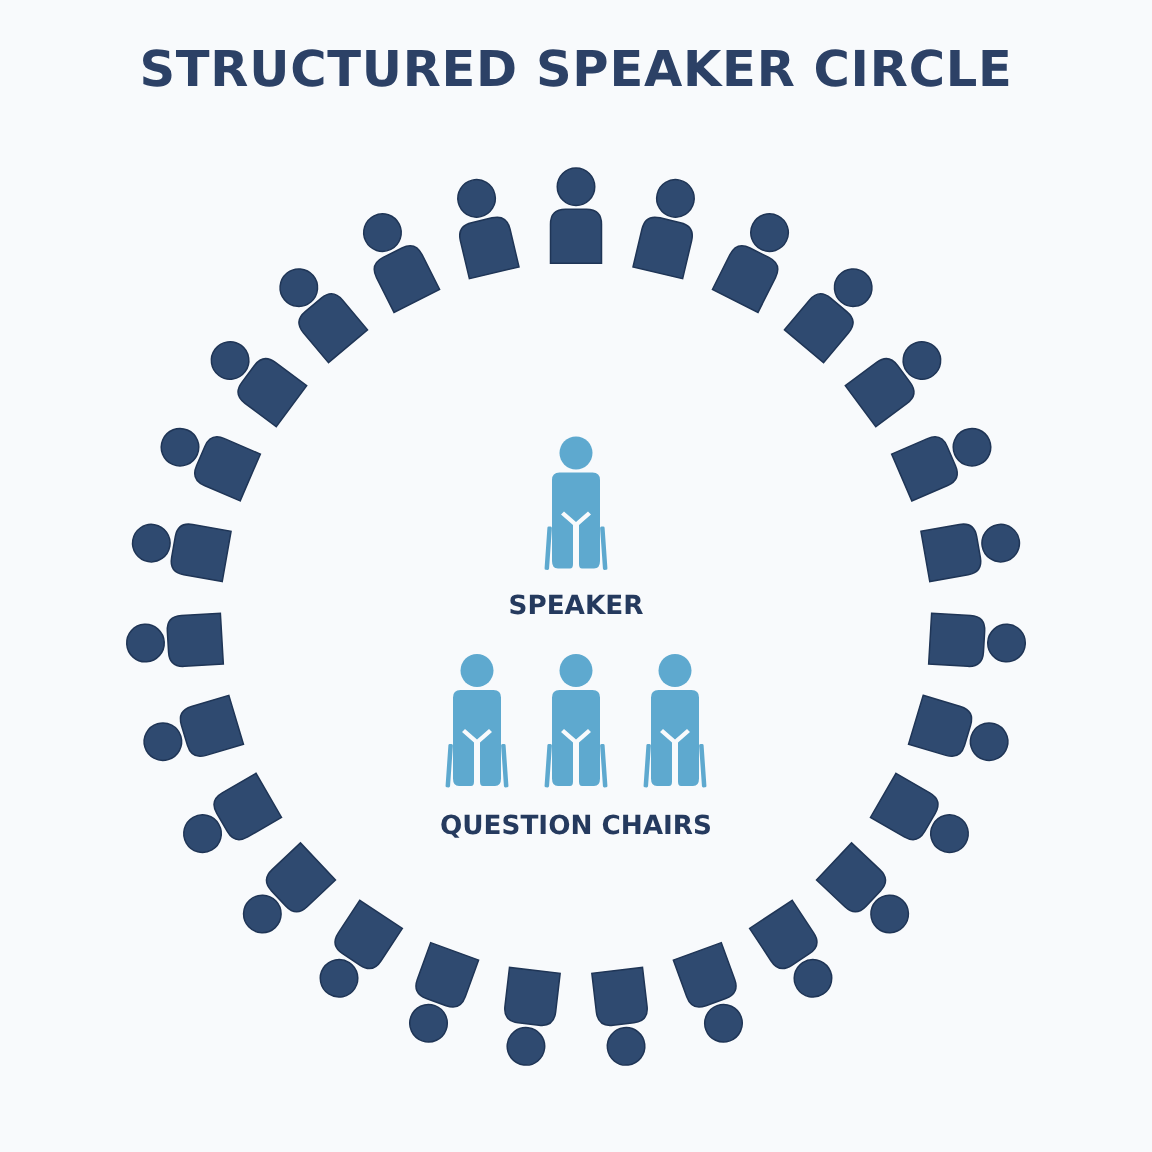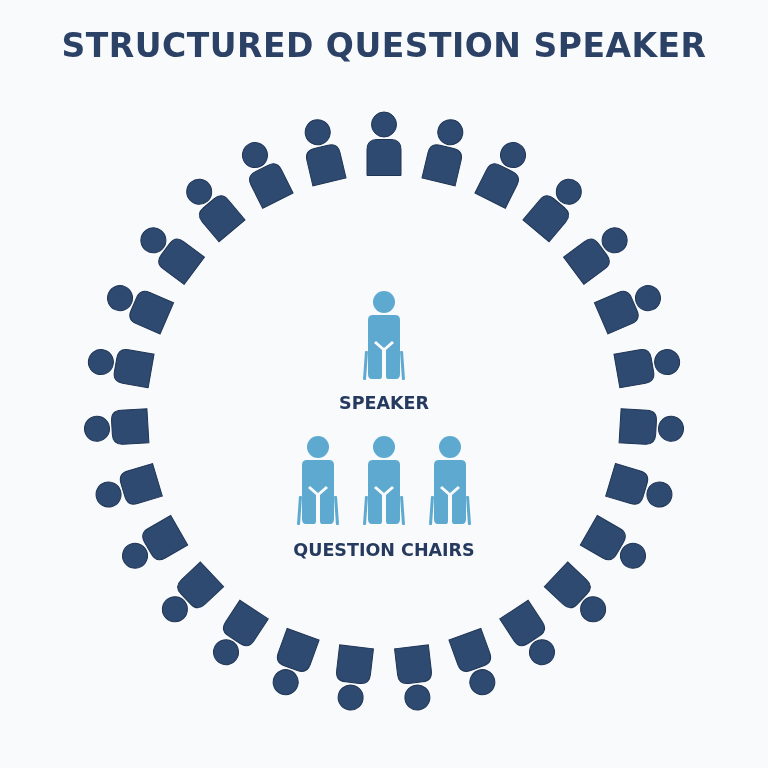--- a/index.html
+++ b/index.html
@@ -37,21 +37,21 @@
     .label {
       font-family: "DejaVu Sans", sans-serif;
       font-weight: bold;
       fill: #253a5e;
     }
   </style>
 </head>
 <body>
 
 <div class="canvas">
-  <h1 class="title">STRUCTURED QUESTION SPEAKER</h1>
+  <h1 class="title">STRUCTURED SPEAKER CIRCLE</h1>
 
   <svg class="diagram" width="768" height="768" viewBox="0 0 768 768">
     <defs>
 
       <g id="audience-figure">
         <circle cx="0" cy="-33" r="12.5"></circle>
         <path d="M -17 -19 L 7 -19 Q 17 -19 17 -9 L 17 17 L -17 17 Z" transform="rotate(0)"></path>
       </g>
 
       <g id="seated-person">

